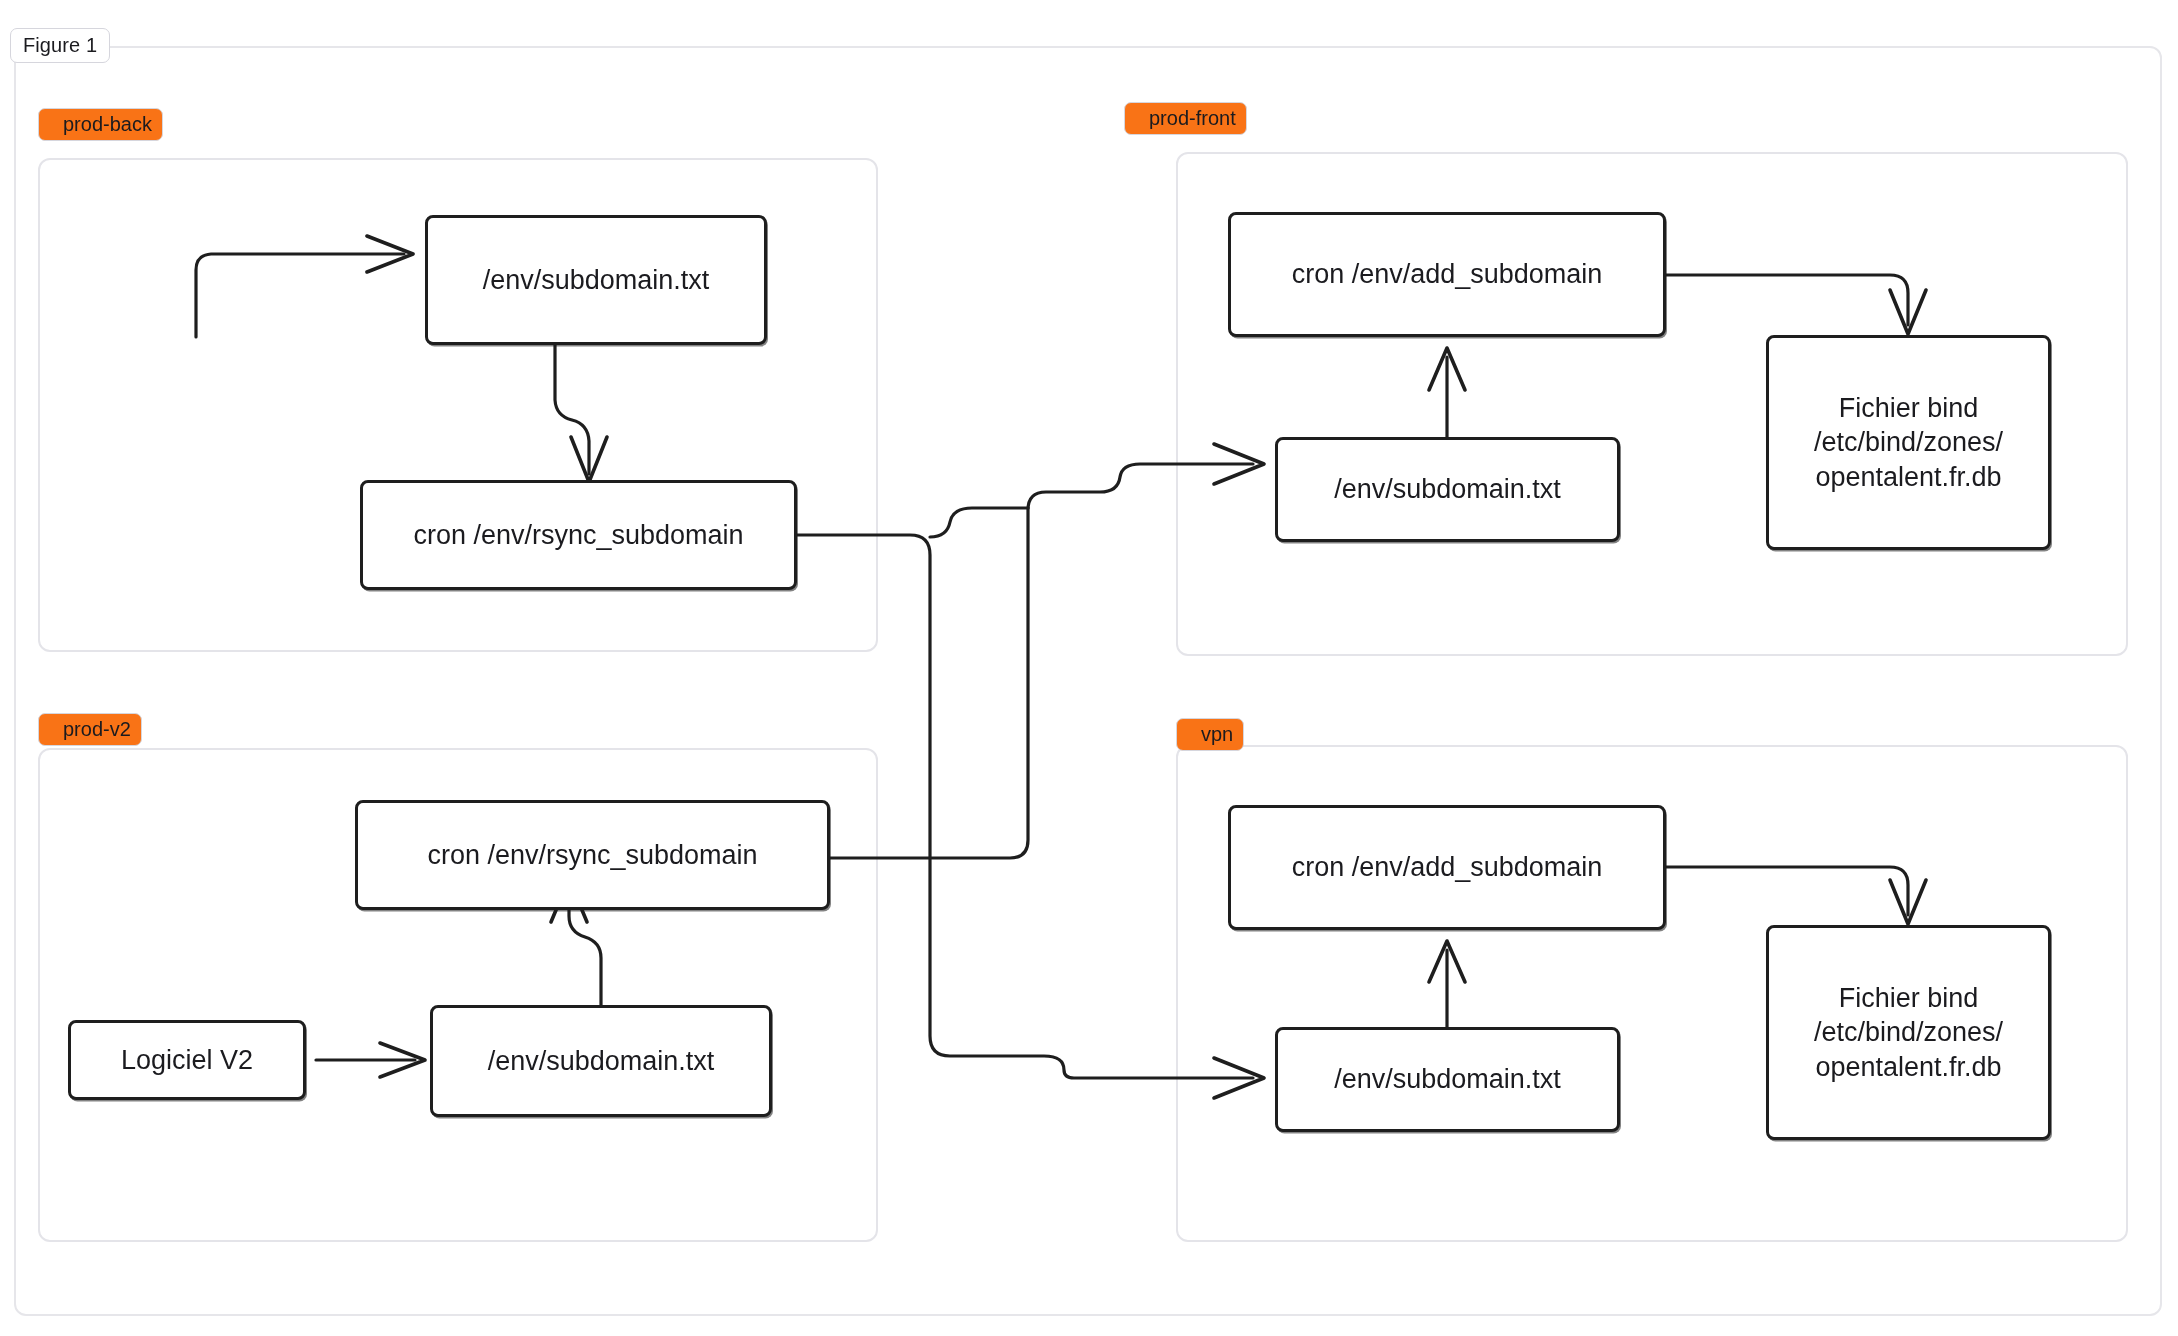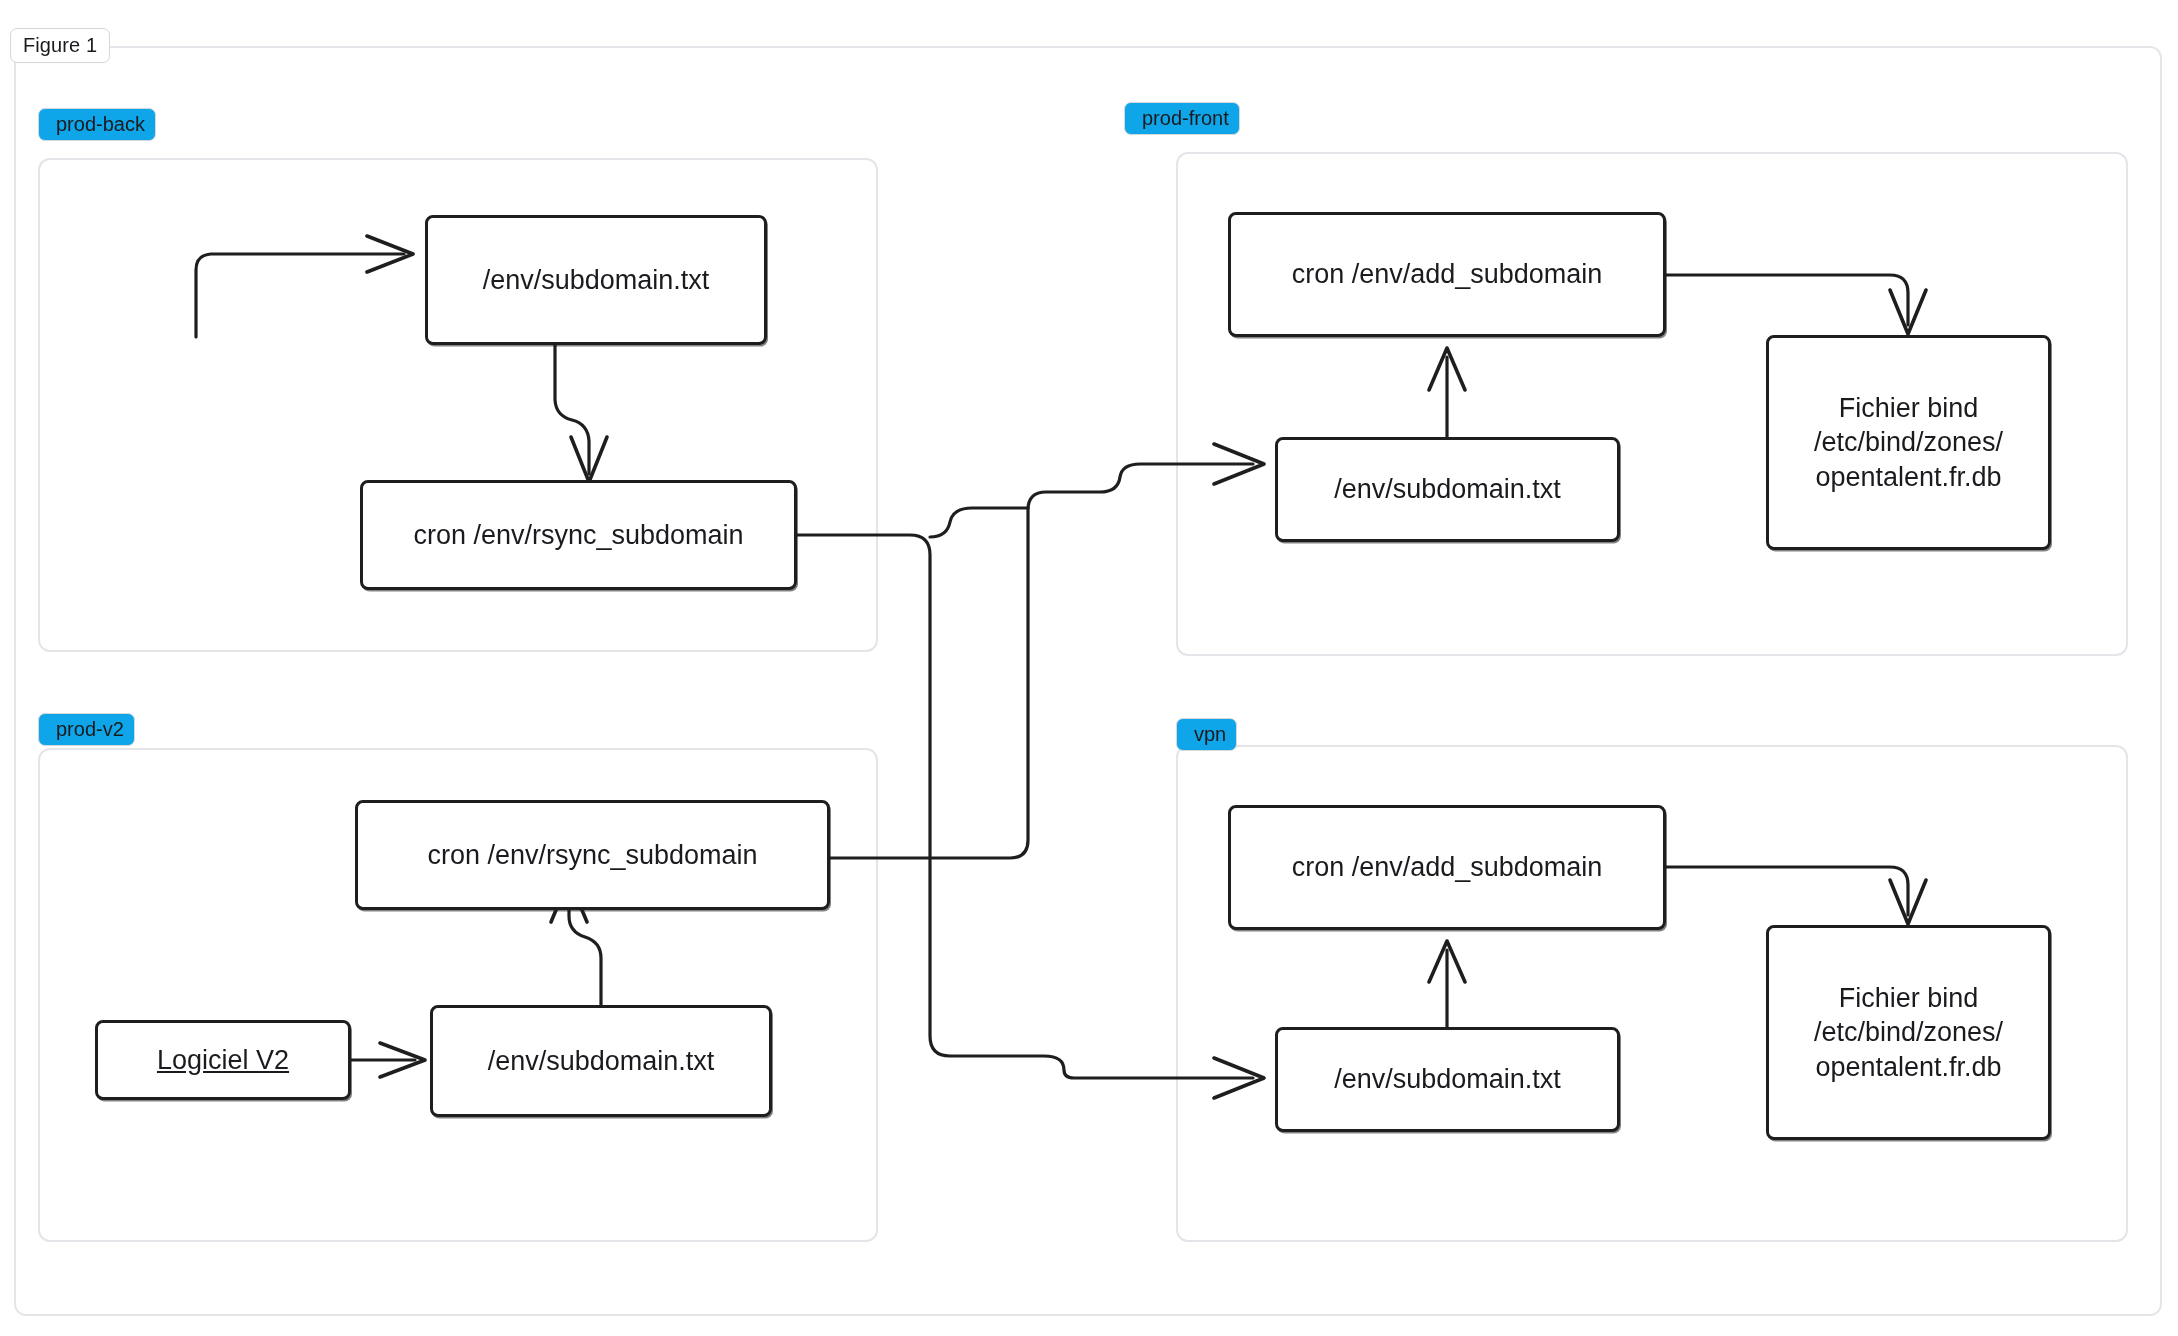--- a/index.html
+++ b/index.html
@@ -49,24 +49,24 @@
   .group-box {
     position: absolute;
     border: 2px solid #e4e4e9;
     border-radius: 12px;
     box-sizing: border-box;
     background: transparent;
     z-index: 5;
   }
   .group-label {
     position: absolute;
-    padding: 5px 10px 6px 17px;
+    padding: 5px 10px 6px 24px;
     border: 1.5px solid #d6d6dd;
     border-radius: 7px;
-    background: #0ea5e9;
+    background: #f97316;
     color: #1b1b1f;
     font-size: 20px;
     line-height: 1;
     white-space: nowrap;
     z-index: 30;
     text-align: right;
   }
 
   
   .node {
@@ -169,21 +169,21 @@
 
 
   <div class="node" style="left:425px; top:215px; width:342px; height:130px;">
     <span>/env/subdomain.txt</span>
   </div>
 
   <div class="node" style="left:360px; top:480px; width:437px; height:110px;">
     <span>cron /env/rsync_subdomain</span>
   </div>
 
-  <div class="node" style="left:95px; top:1020px; width:256px; height:80px;text-decoration:underline;">
+  <div class="node" style="left:68px; top:1020px; width:238px; height:80px;">
     <span>Logiciel V2</span>
   </div>
 
   <div class="node" style="left:430px; top:1005px; width:342px; height:112px;">
     <span>/env/subdomain.txt</span>
   </div>
 
   <div class="node" style="left:355px; top:800px; width:475px; height:110px;">
     <span>cron /env/rsync_subdomain</span>
   </div>

